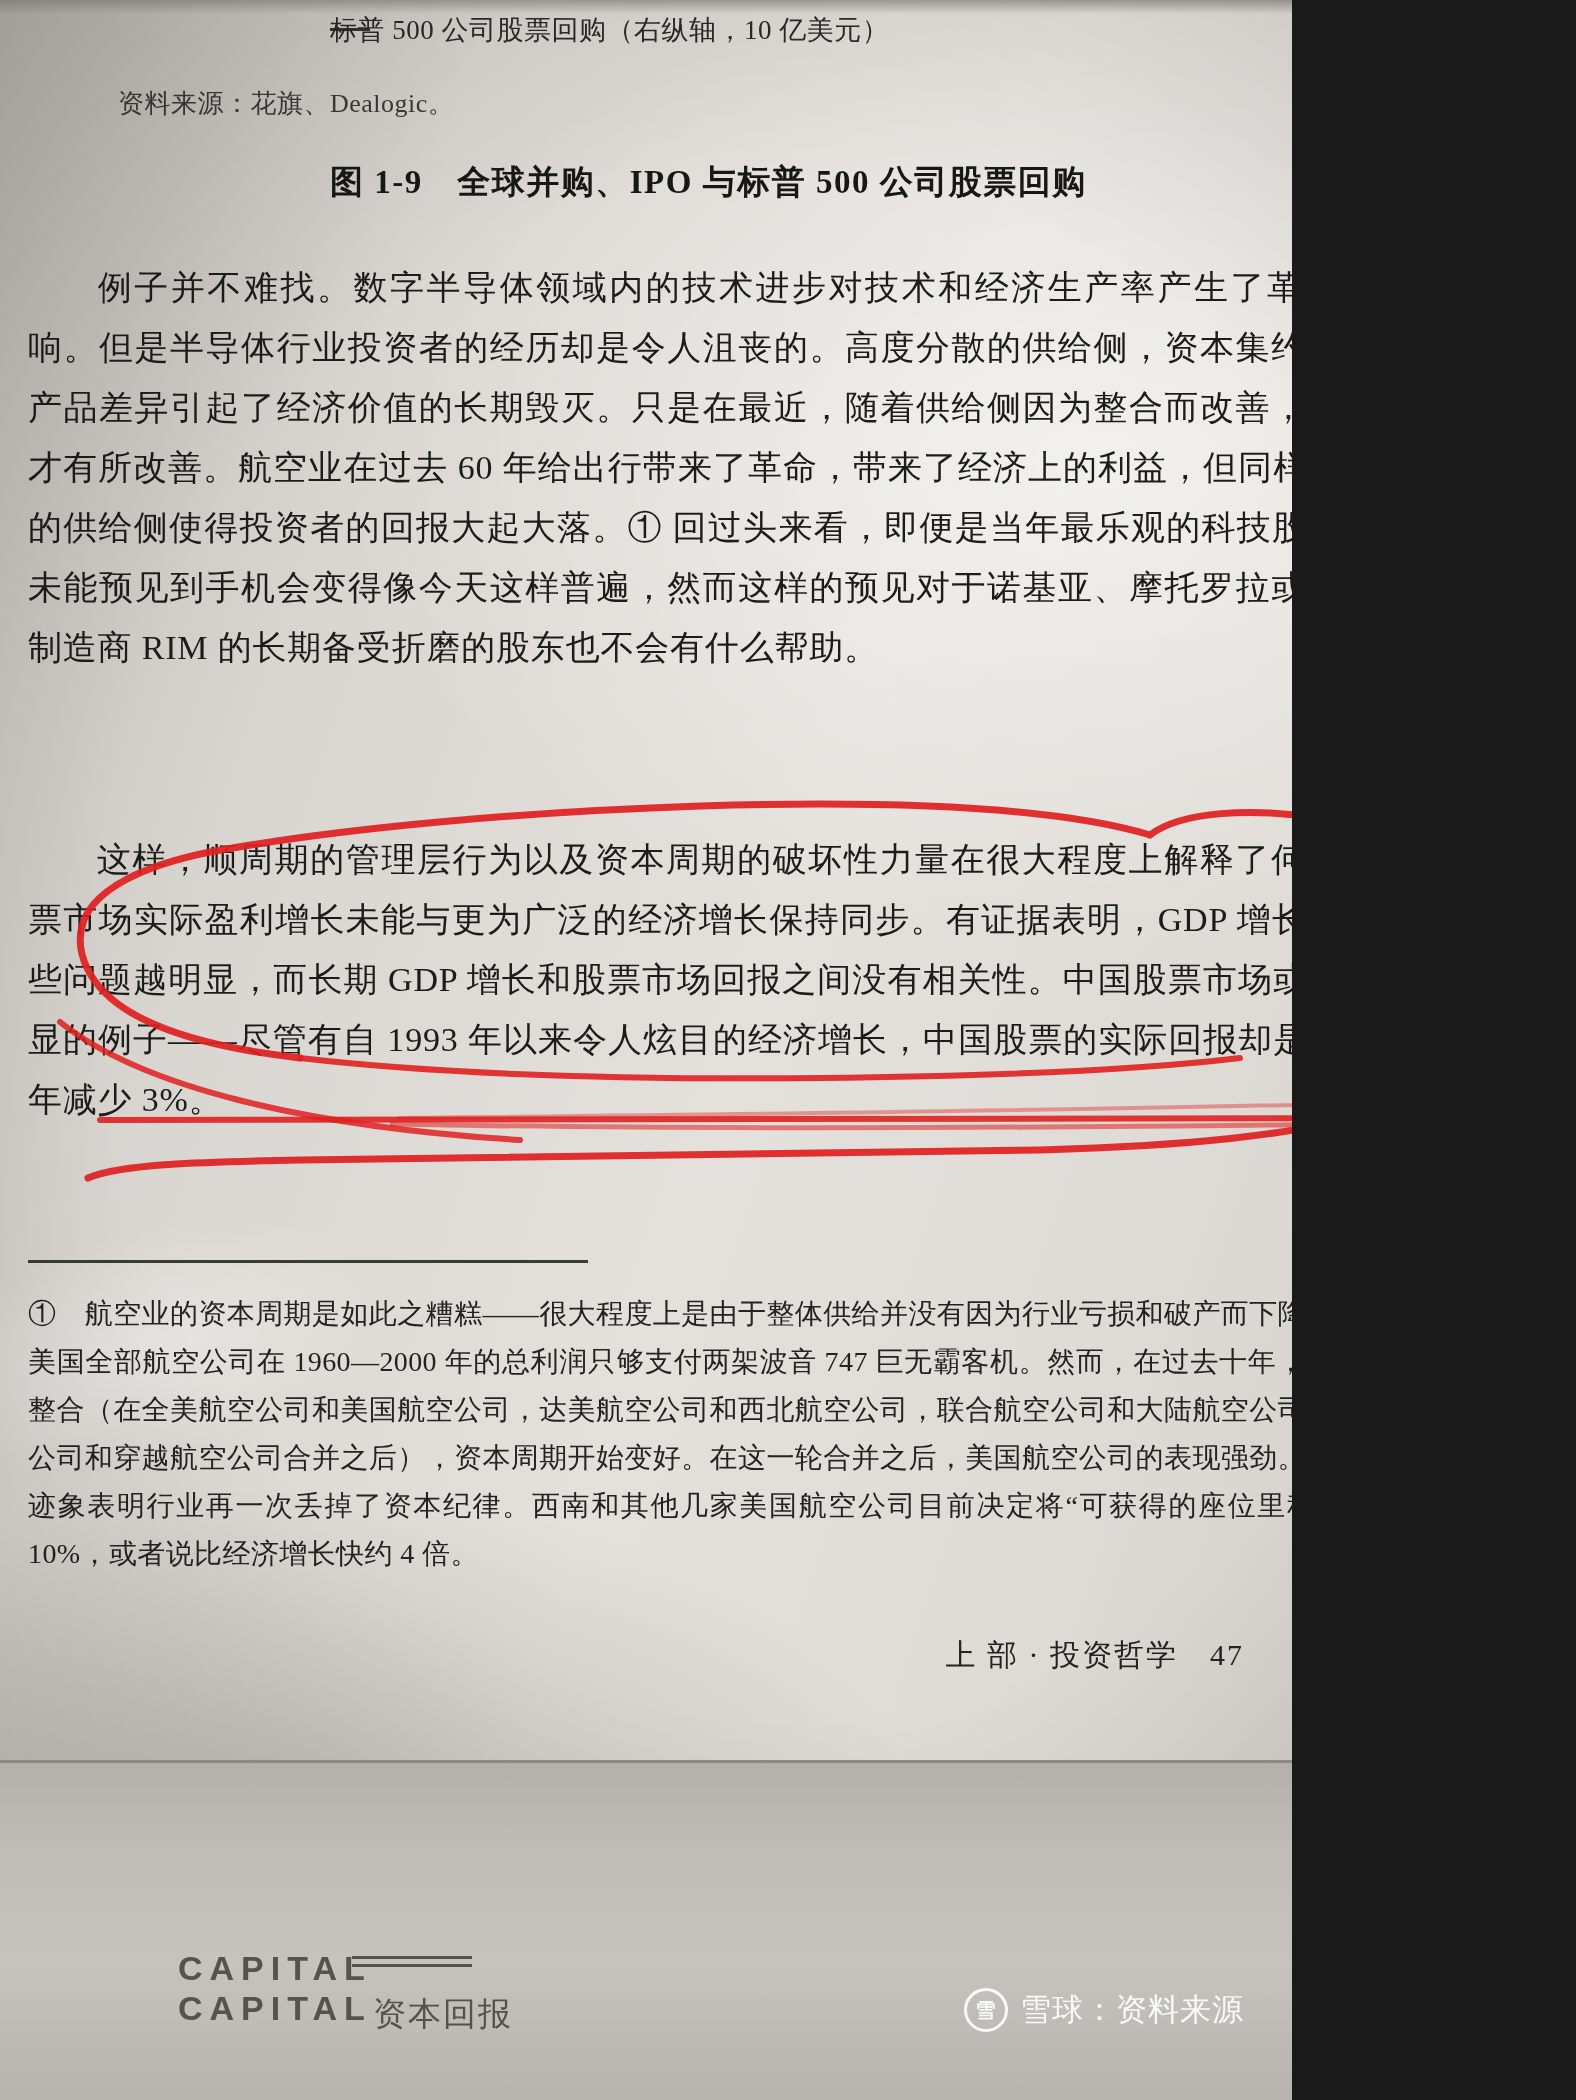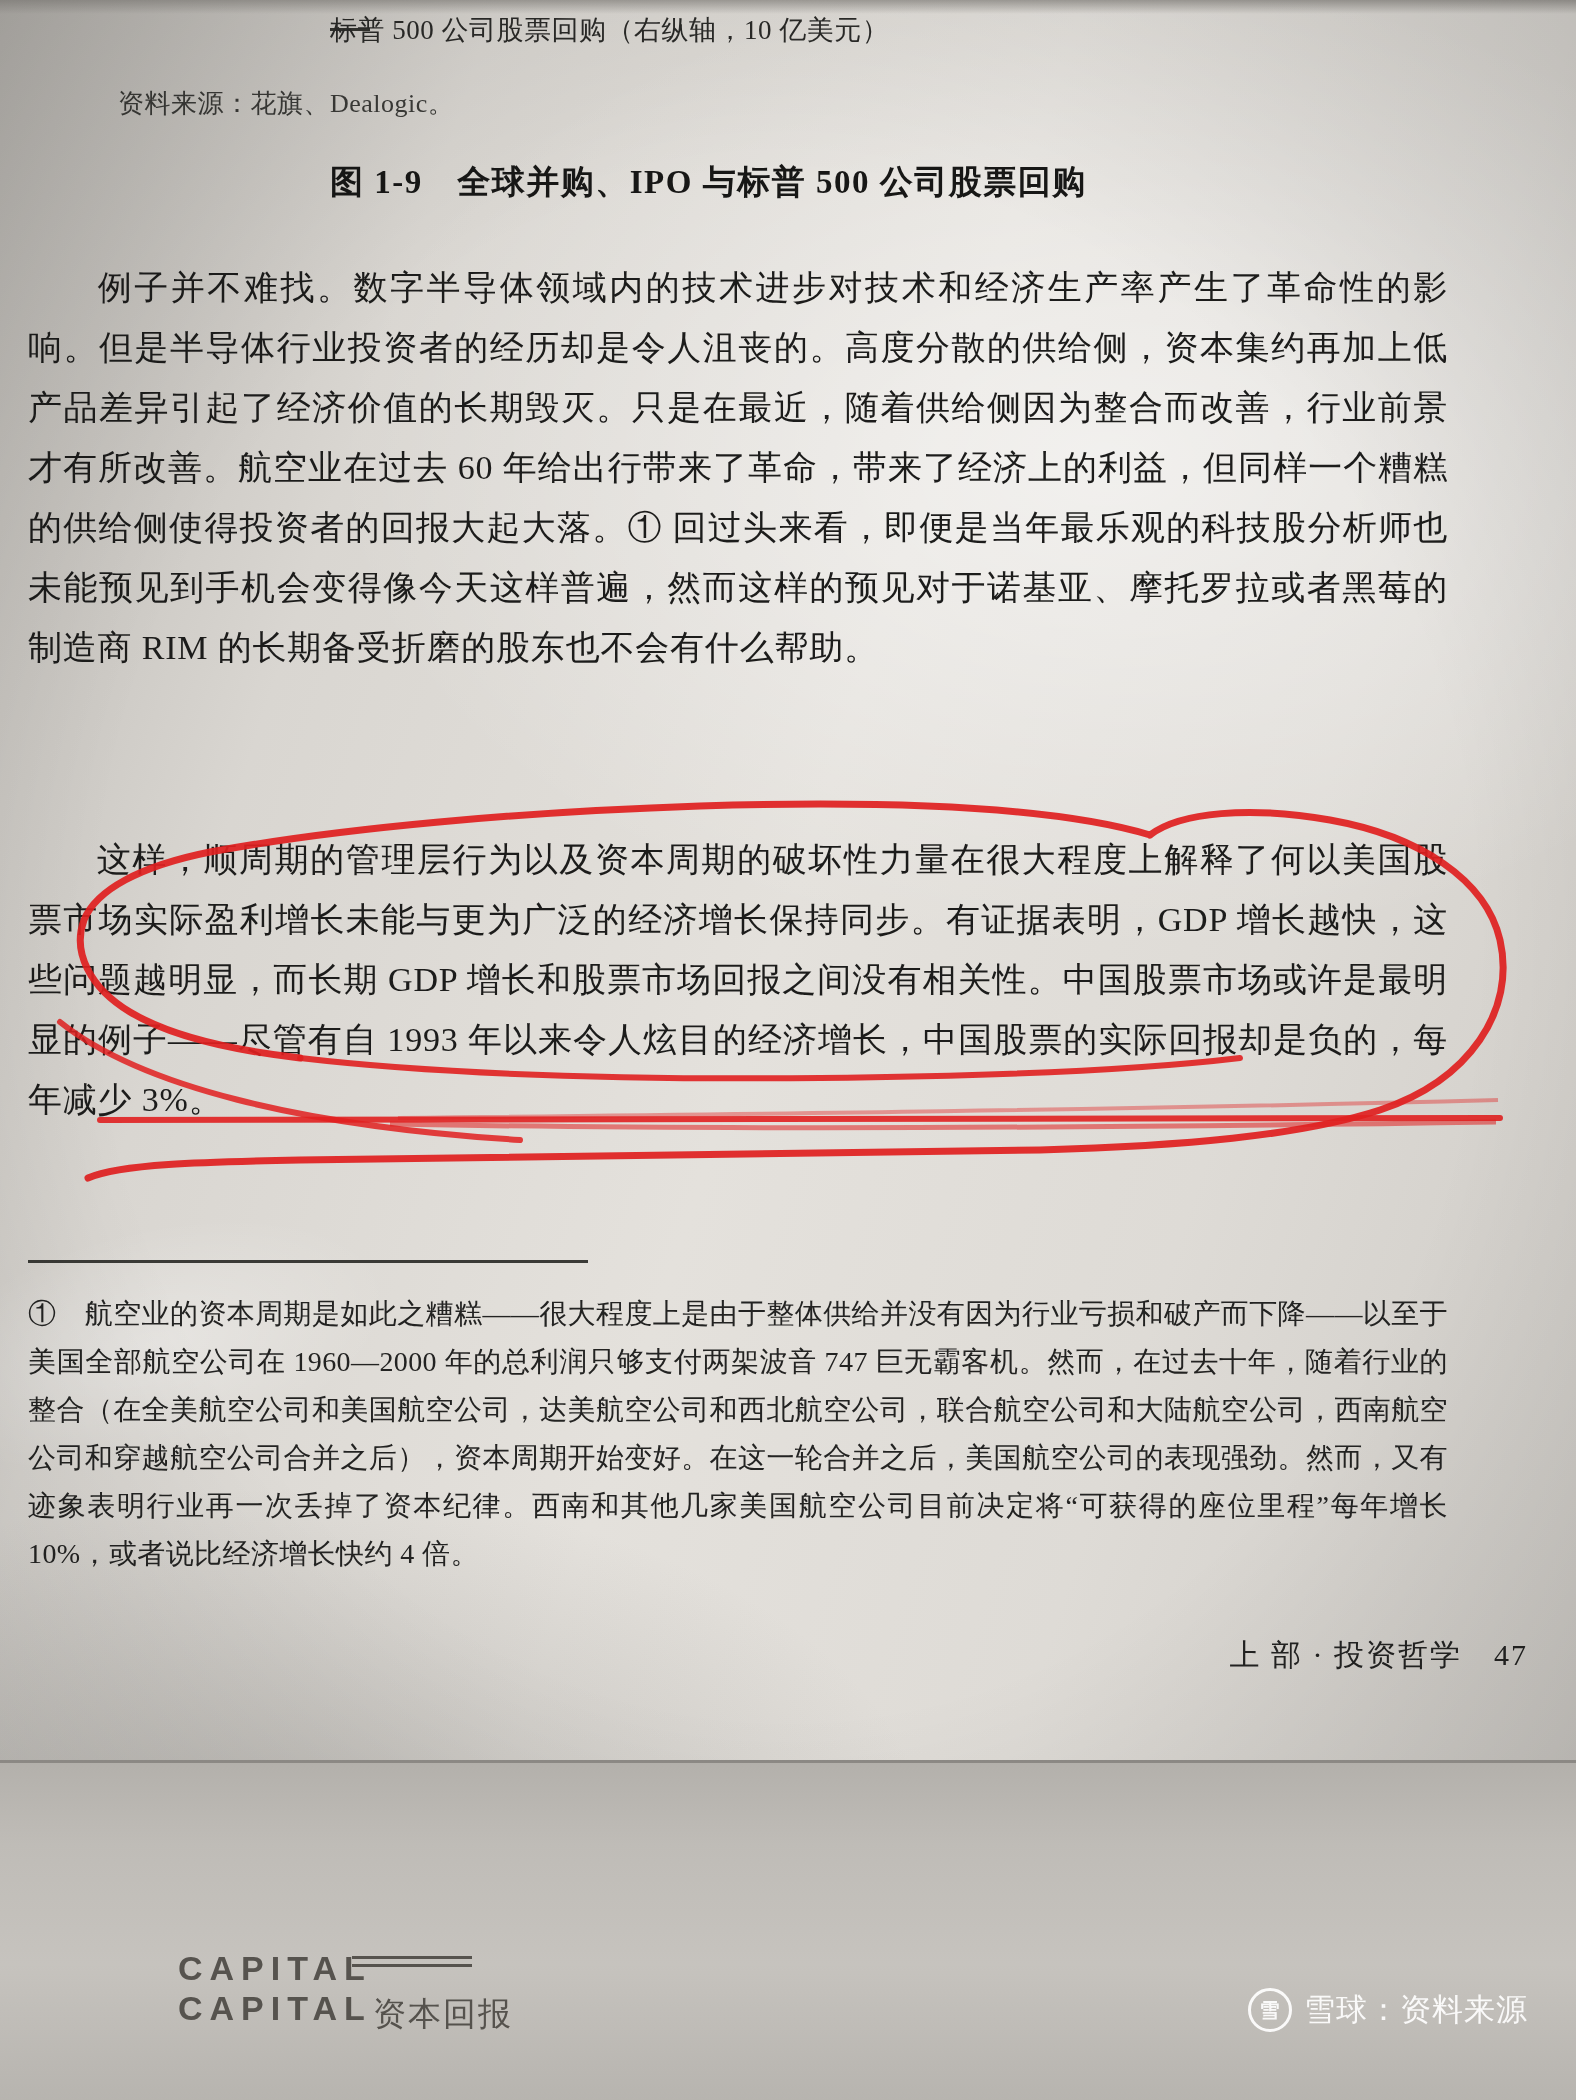--- a/index.html
+++ b/index.html
@@ -2,21 +2,21 @@
 <html><head>
 <meta charset="utf-8">
 <style>
   html, body {
     margin: 0;
     padding: 0;
     background: #1a1a1a;
   }
   #page {
     position: relative;
-    width: 1576px;
+    width: 1292px;
     height: 2100px;
     overflow: hidden;
     background: #c9c6c1;
     font-family: "Liberation Serif", "DejaVu Serif", serif;
   }
   
   .paper {
     position: absolute;
     left: 0; top: 0;
     width: 1576px; height: 2100px;

